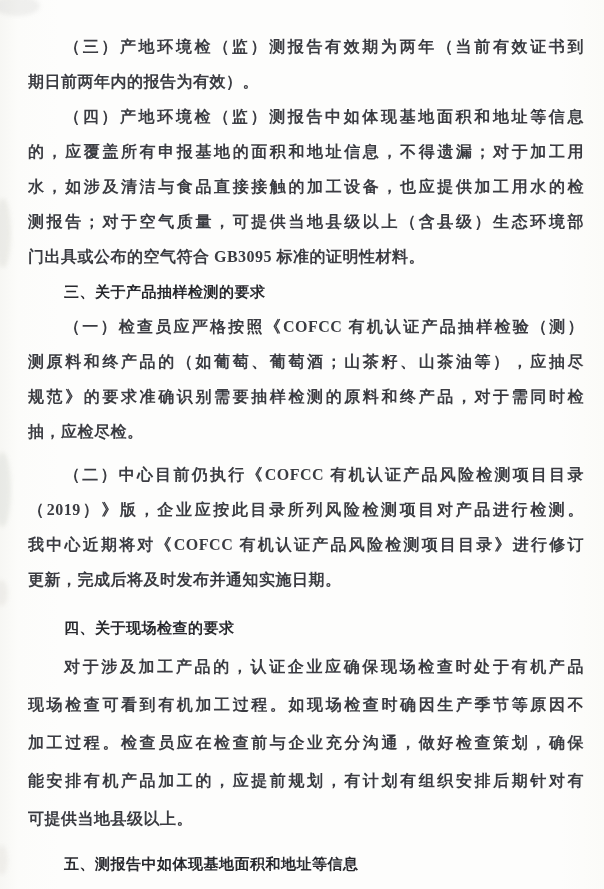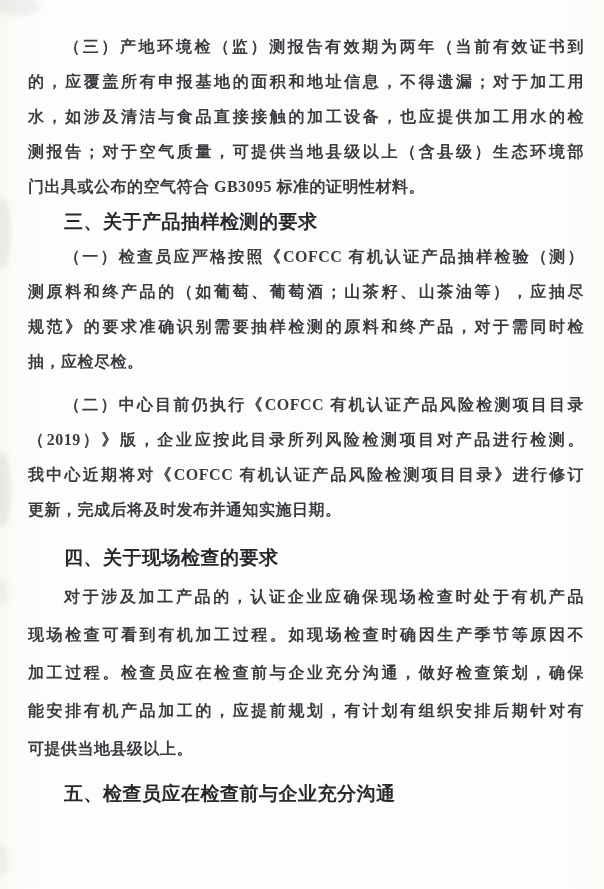--- a/index.html
+++ b/index.html
@@ -35,21 +35,21 @@
     font-weight: bold;
   }
   .line.full {
     text-align: justify;
     text-align-last: justify;
   }
   .line.indent { padding-left: 36px; }
   .line.heading {
     font-family: "Liberation Sans", "DejaVu Sans", sans-serif;
     font-weight: bold;
-    font-size: 19px;
+    font-size: 15px;
     letter-spacing: 0.5px;
     color: #28292e;
   }
   
   .para-risk { margin-top: 8px; }
   .heading-four { margin-top: 13px; margin-bottom: 3px; }
   .para-site .line { height: 38px; line-height: 38px; }
   .heading-five { margin-top: 8px; }
 
   
@@ -71,22 +71,24 @@
 <div class="page">
   <div class="artifact art-corner"></div>
   <div class="artifact art-edge-1"></div>
   <div class="artifact art-edge-2"></div>
   <div class="artifact art-edge-3"></div>
   <div class="artifact art-edge-4"></div>
 
   <div class="doc-body">
       <div class="para">
         <div class="line indent full">（三）产地环境检（监）测报告有效期为两年（当前有效证书到</div>
+        <div class="line">期日前两年内的报告为有效）。</div>
       </div>
       <div class="para">
+        <div class="line indent full">（四）产地环境检（监）测报告中如体现基地面积和地址等信息</div>
         <div class="line full">的，应覆盖所有申报基地的面积和地址信息，不得遗漏；对于加工用</div>
         <div class="line full">水，如涉及清洁与食品直接接触的加工设备，也应提供加工用水的检</div>
         <div class="line full">测报告；对于空气质量，可提供当地县级以上（含县级）生态环境部</div>
         <div class="line">门出具或公布的空气符合 GB3095 标准的证明性材料。</div>
       </div>
       <div class="para">
         <div class="line heading indent">三、关于产品抽样检测的要求</div>
       </div>
       <div class="para">
         <div class="line indent full">（一）检查员应严格按照《COFCC 有机认证产品抽样检验（测）</div>
@@ -104,16 +106,16 @@
         <div class="line heading indent">四、关于现场检查的要求</div>
       </div>
       <div class="para para-site">
         <div class="line indent full">对于涉及加工产品的，认证企业应确保现场检查时处于有机产品</div>
         <div class="line full">现场检查可看到有机加工过程。如现场检查时确因生产季节等原因不</div>
         <div class="line full">加工过程。检查员应在检查前与企业充分沟通，做好检查策划，确保</div>
         <div class="line full">能安排有机产品加工的，应提前规划，有计划有组织安排后期针对有</div>
         <div class="line">可提供当地县级以上。</div>
       </div>
       <div class="para heading-five">
-        <div class="line heading indent">五、检查员应在检查前与企业充分沟通</div>
+        <div class="line heading indent">五、测报告中如体现基地面积和地址等信息</div>
       </div>
     </div>
 </div>
 
 </body></html>

